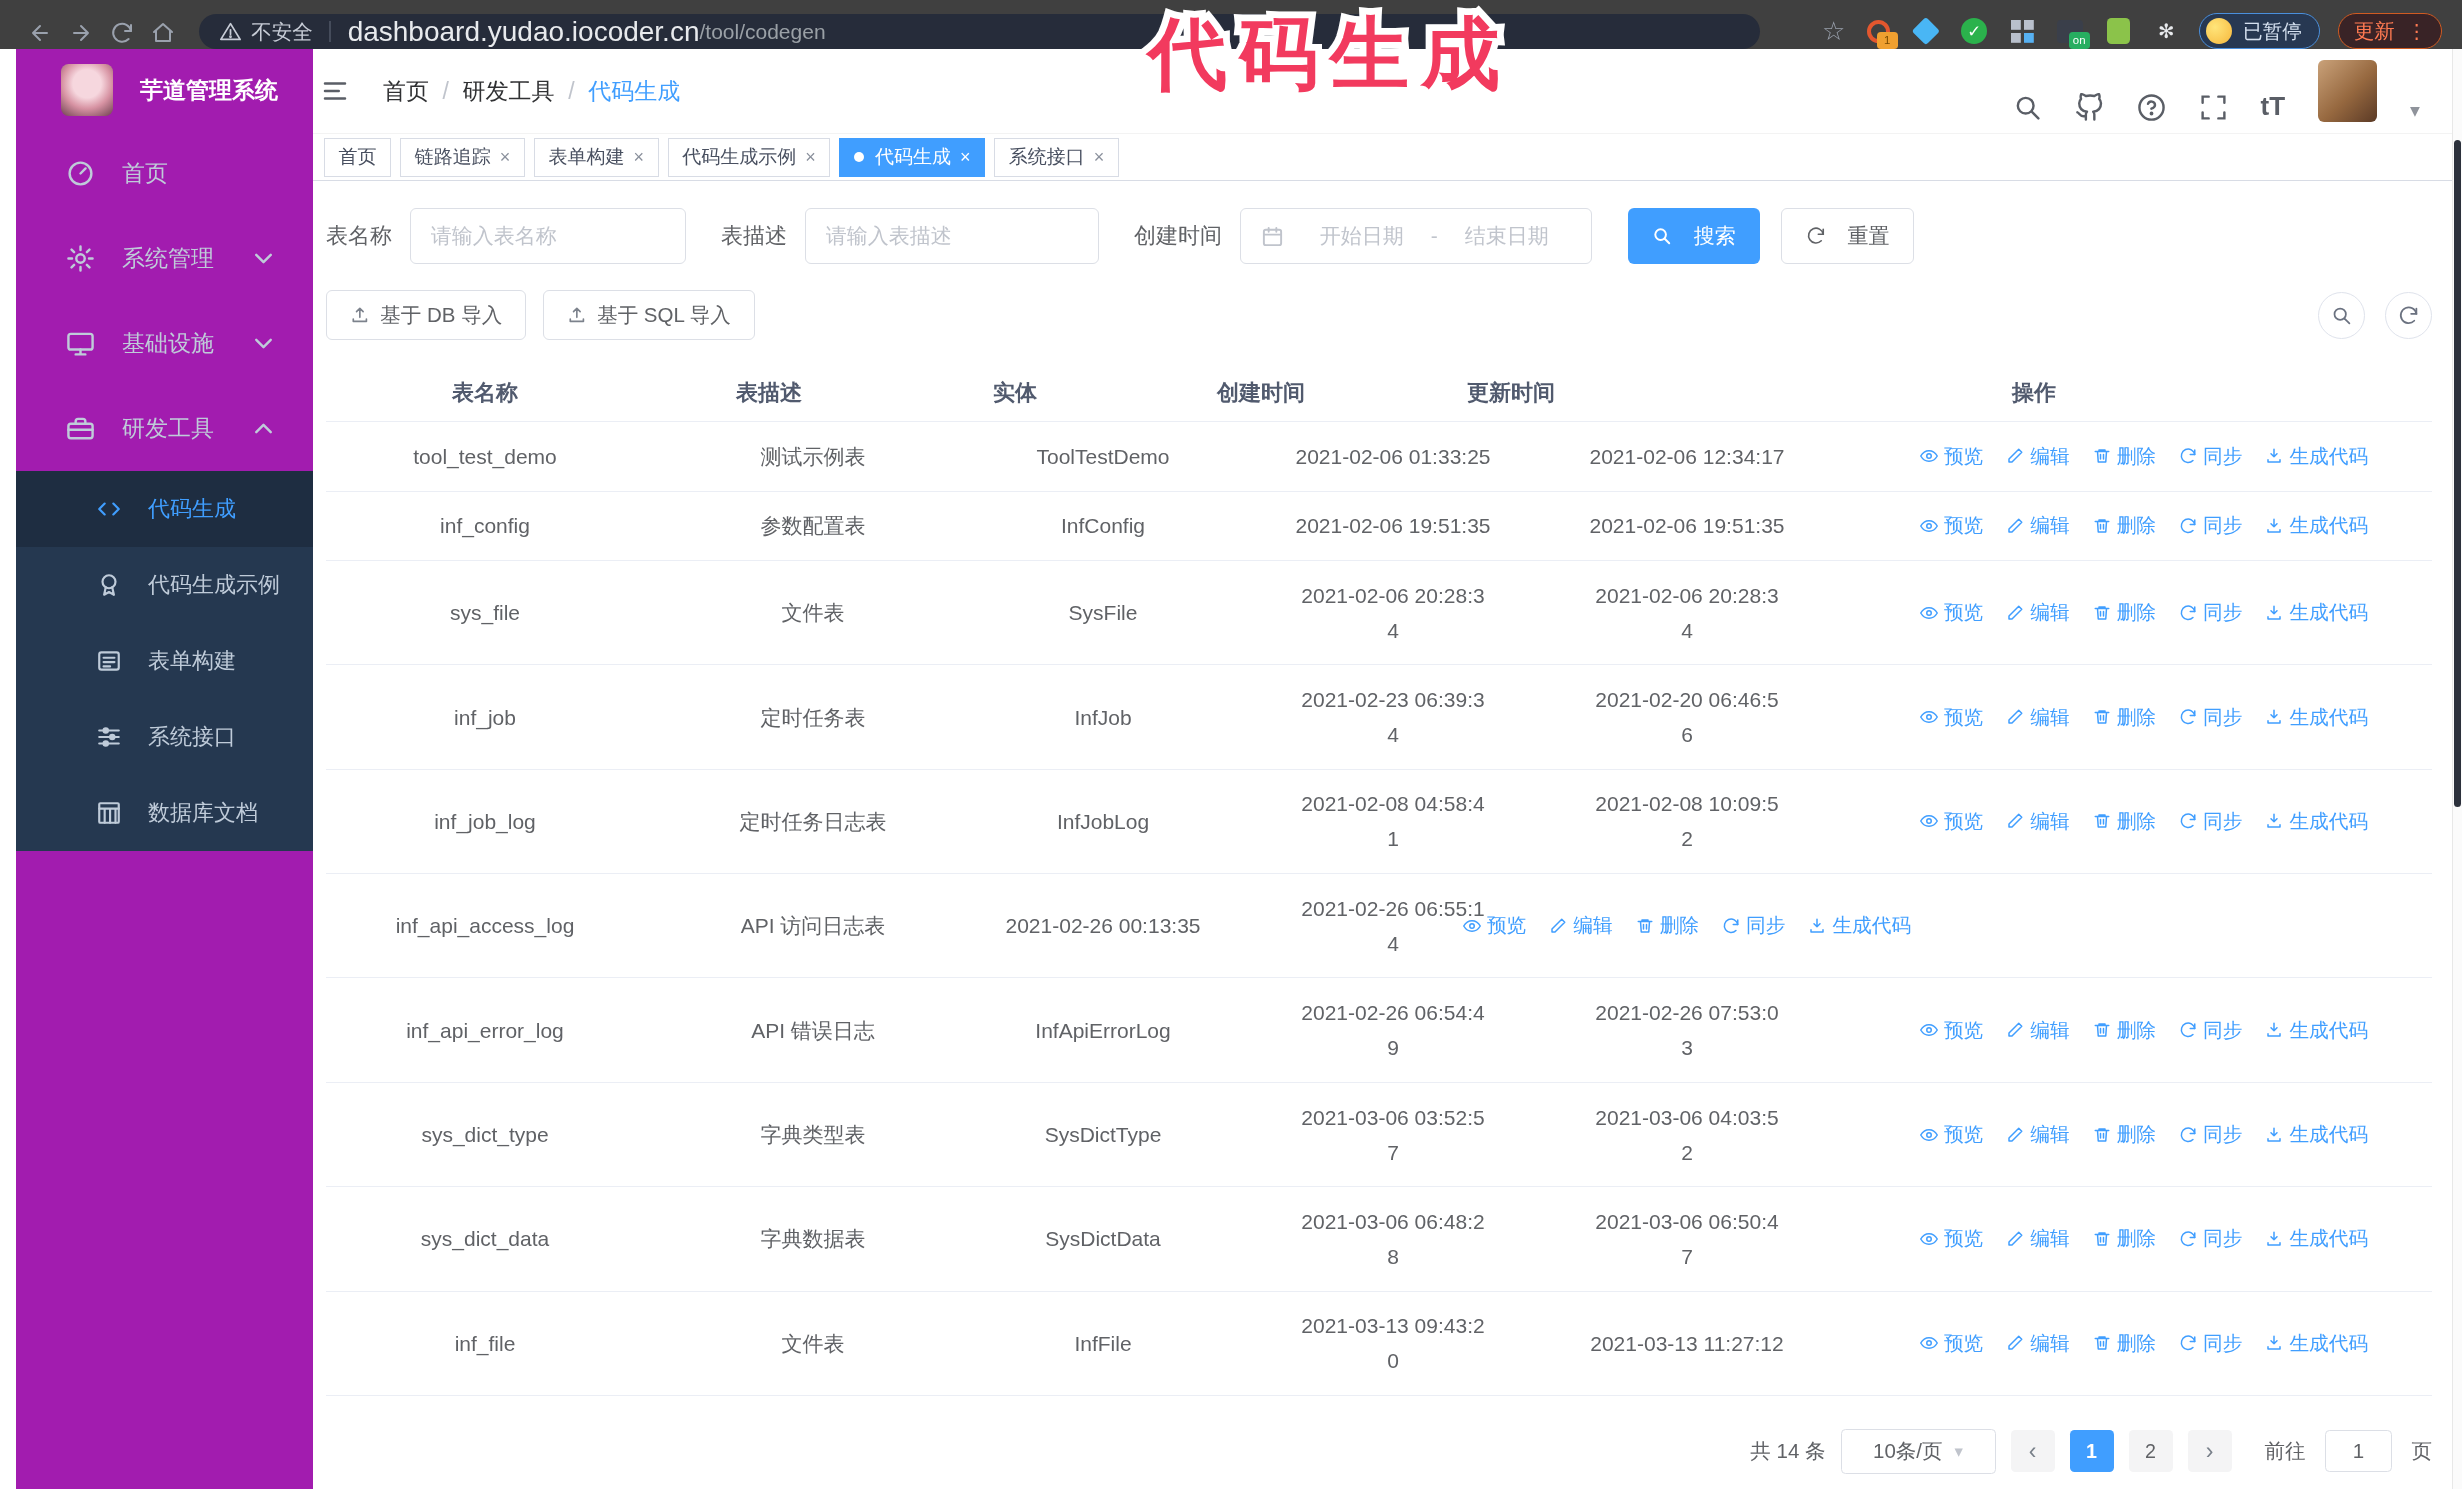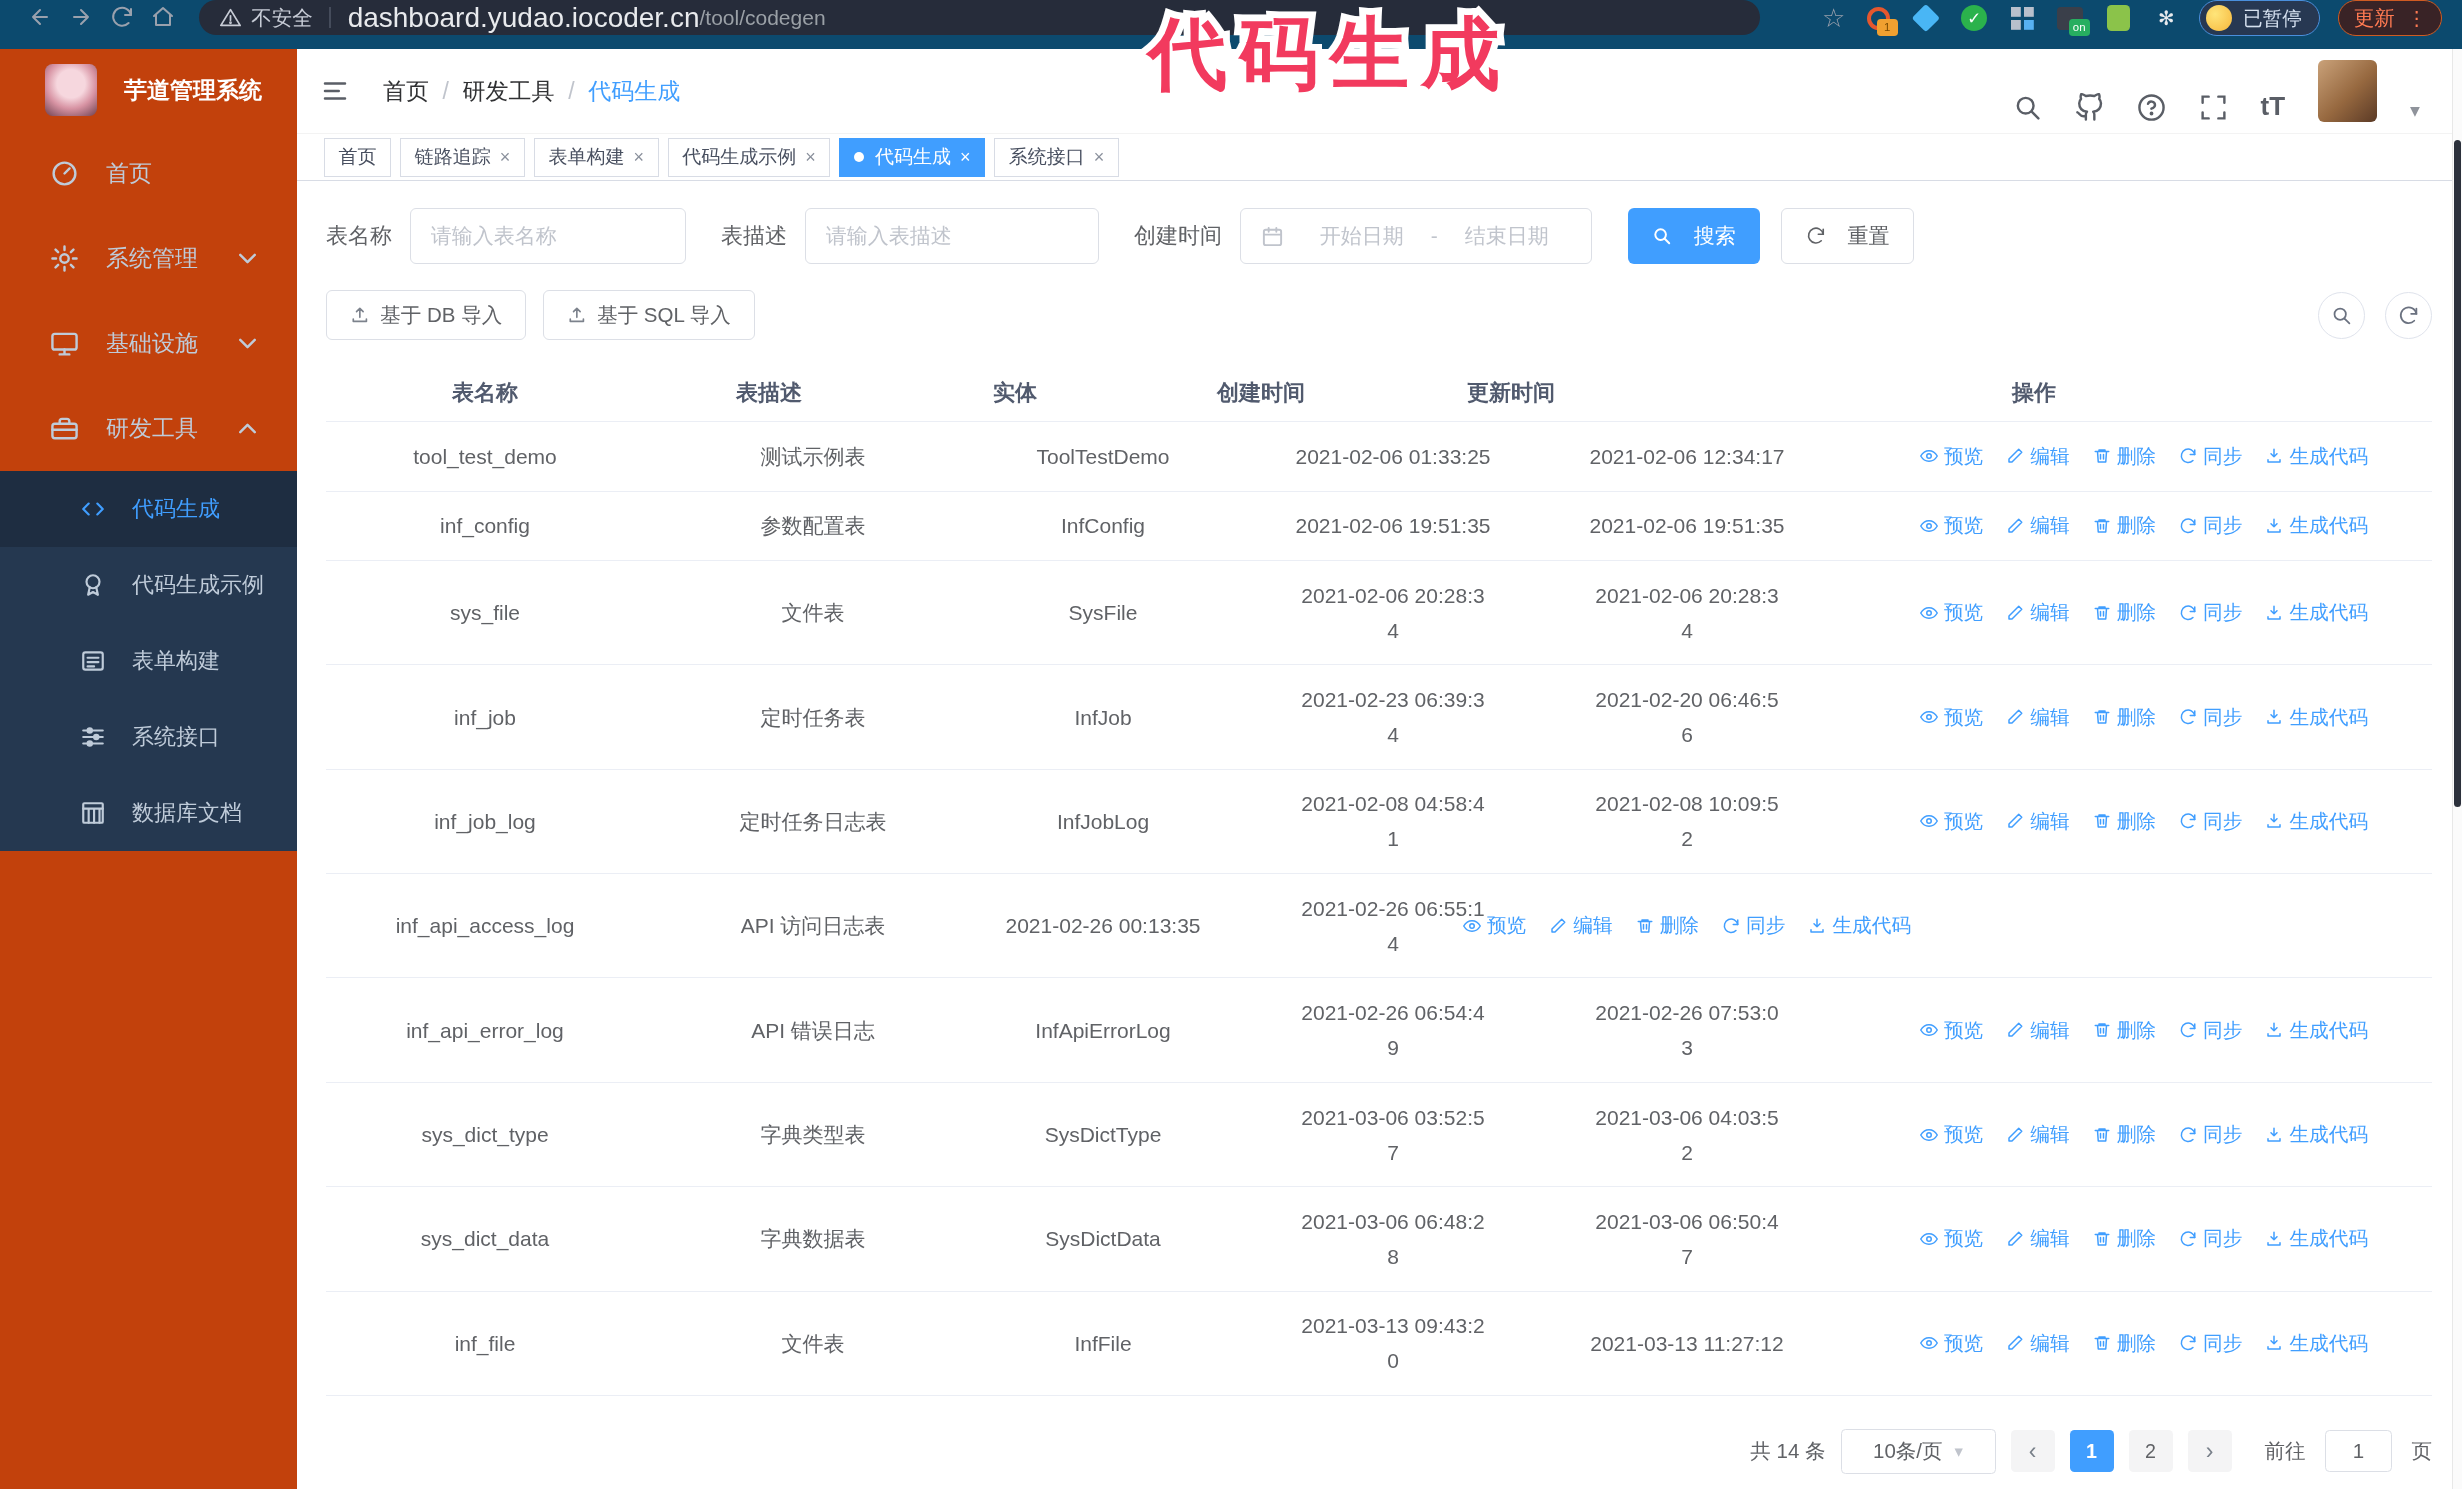--- a/index.html
+++ b/index.html
@@ -2,22 +2,22 @@
 <html style="font-size:12px"><head>
 <meta charset="utf-8">
 <style>
   html,body{margin:0;padding:0;}
   body{width:2462px;height:1490px;overflow:hidden;position:relative;background:#fff;
        font-family:"Liberation Sans","DejaVu Sans",sans-serif;}
   .ic{display:inline-flex;align-items:center;justify-content:center;flex:none;}
   .ic svg{width:100%;height:100%;}
 
   
-  .browser-bar{position:absolute;left:0;top:0;width:100%;height:49px;background:#0c4a6e;
-               display:flex;align-items:flex-start;padding:0 19.7px;box-sizing:border-box;z-index:5;}
+  .browser-bar{position:absolute;left:0;top:0;width:100%;height:49px;background:#404040;
+               display:flex;align-items:flex-end;padding:0 19.7px;box-sizing:border-box;z-index:5;}
   .bnav{width:41px;height:33px;color:#9aa1ad;font-size:24px;display:flex;align-items:center;justify-content:center;flex:none;}
   .bnav .ic{width:24px;height:24px;}
   .url-pill{height:35px;width:1561px;margin-left:15px;background:#262c3a;border-radius:17.4px;
             display:flex;align-items:center;padding:0 21px;box-sizing:border-box;flex:none;}
   .warn{width:21px;height:21px;color:#c7ccd6;margin-right:10.6px;}
   .sec-label{font-size:20.5px;color:#c7ccd6;}
   .url-sep{width:1.5px;height:21px;background:#454c5b;margin:0 16.7px;}
   .url-domain{font-size:28px;color:#e8eaed;}
   .url-path{font-size:21px;color:#9aa0a6;}
   .browser-right{margin-left:auto;display:flex;align-items:center;gap:18px;}
@@ -46,21 +46,21 @@
   .vdots{color:#ff7a52;font-size:19.7px;letter-spacing:0;}
 
   
   .annotation{position:absolute;left:1148px;top:1.5px;z-index:60;font-size:79px;font-weight:800;
               letter-spacing:12px;white-space:nowrap;pointer-events:none;}
   .ann-stroke{position:absolute;left:0;top:0;color:#fff;-webkit-text-stroke:13.6px #fff;
               text-shadow:0 0 7.6px #fff;}
   .ann-fill{position:relative;color:#f23a5e;}
 
   
-  .sidebar{position:absolute;left:0;top:49px;bottom:0;width:297px;background:#c2410c;z-index:2;}
+  .sidebar{position:absolute;left:16px;top:49px;bottom:0;width:297px;background:#a21caf;z-index:2;}
   .logo-row{height:82px;display:flex;align-items:center;padding-left:45px;}
   .logo-img{width:52px;height:52px;border-radius:7.6px;flex:none;
             background:radial-gradient(circle at 50% 38%,#f6d7de 0 34%,#d793a3 60%,#6e4150);}
   .logo-title{margin-left:27px;color:#fff;font-size:23px;font-weight:600;}
   .menu-item{height:85px;display:flex;align-items:center;padding:0 35px 0 50px;color:#bfcbd9;font-size:23px;}
   .menu-item .ic{width:29px;height:29px;color:#bfcbd9;}
   .menu-label{margin-left:27px;}
   .chevron{margin-left:auto;width:19.7px;height:19.7px;color:#8fa3b8;}
   .submenu{background:#253850;}
   .sub-item{height:76px;display:flex;align-items:center;padding-left:80px;color:#bfcbd9;font-size:22px;}

